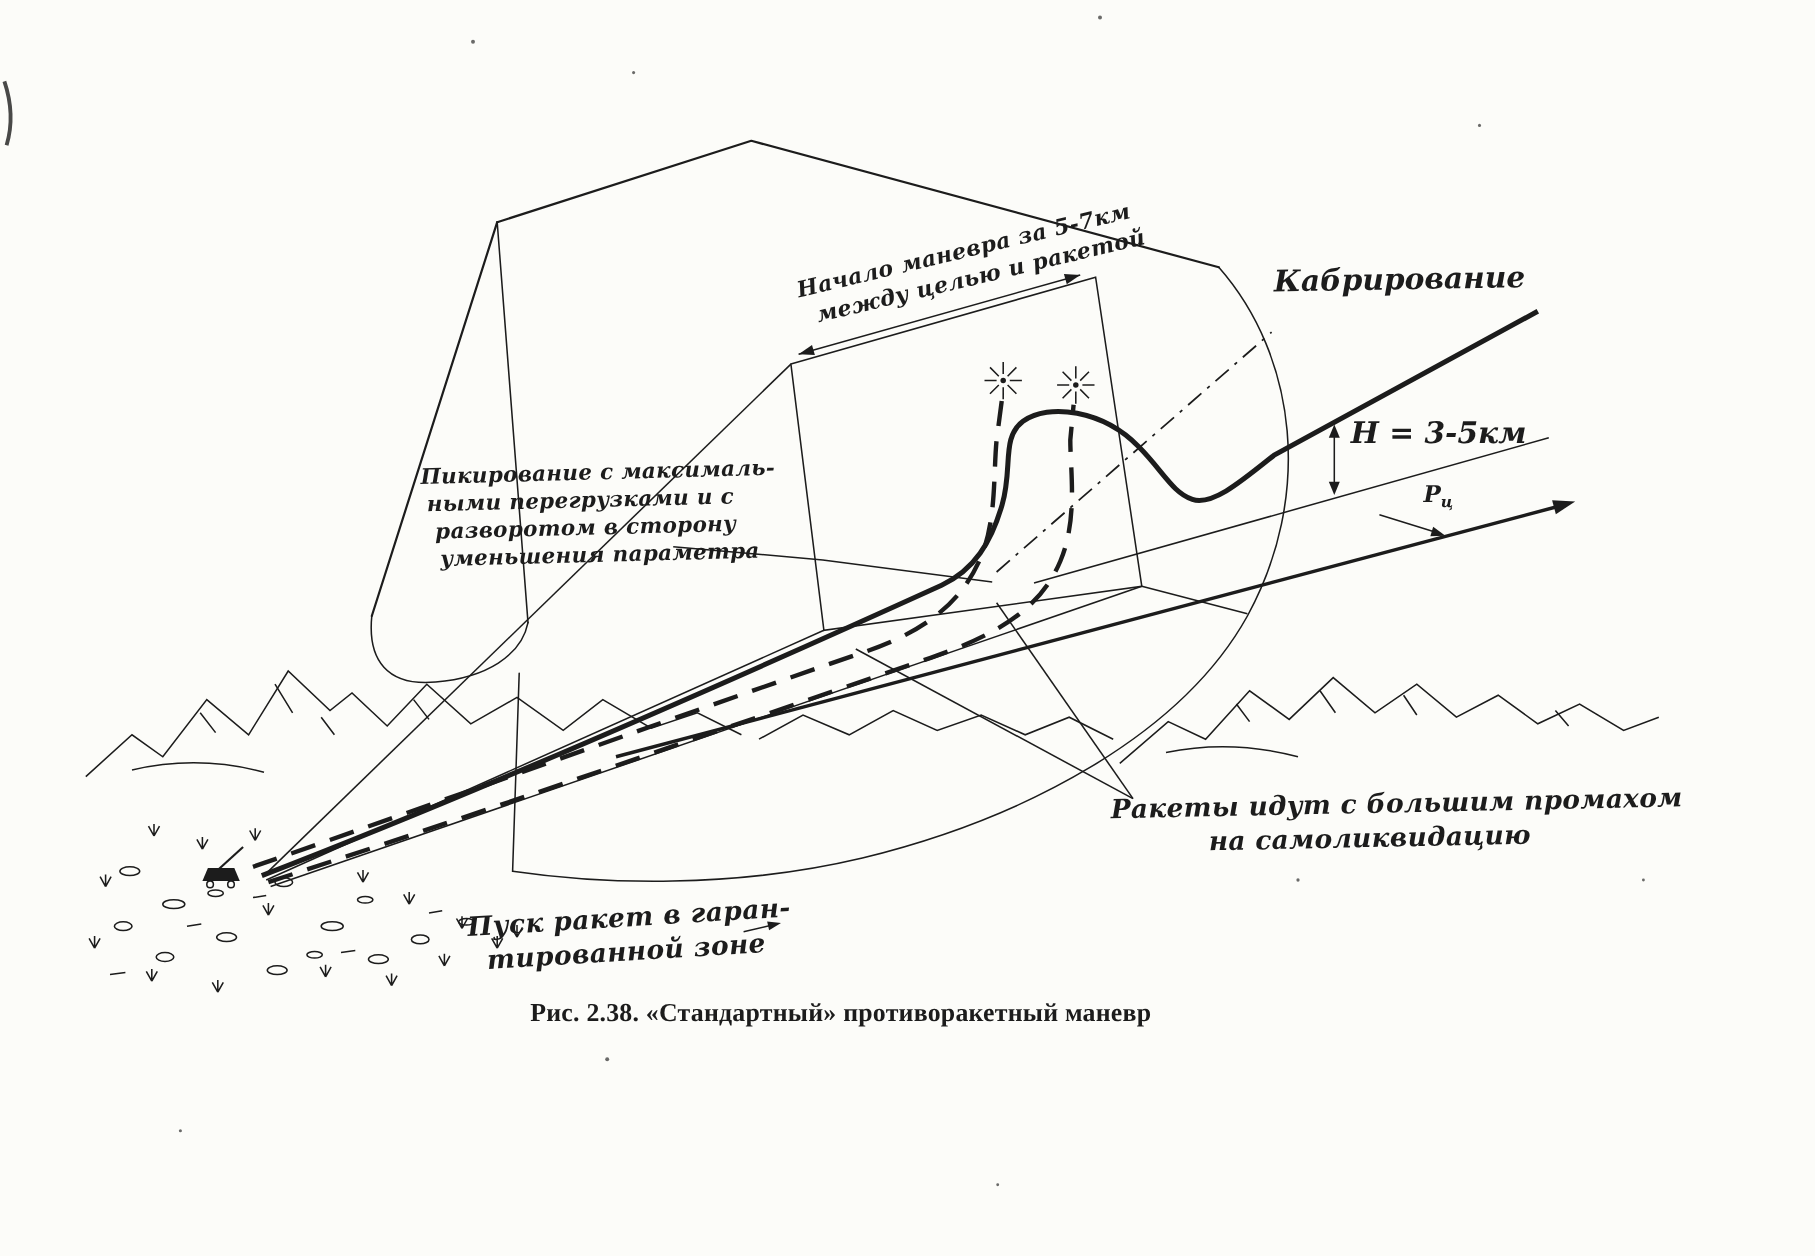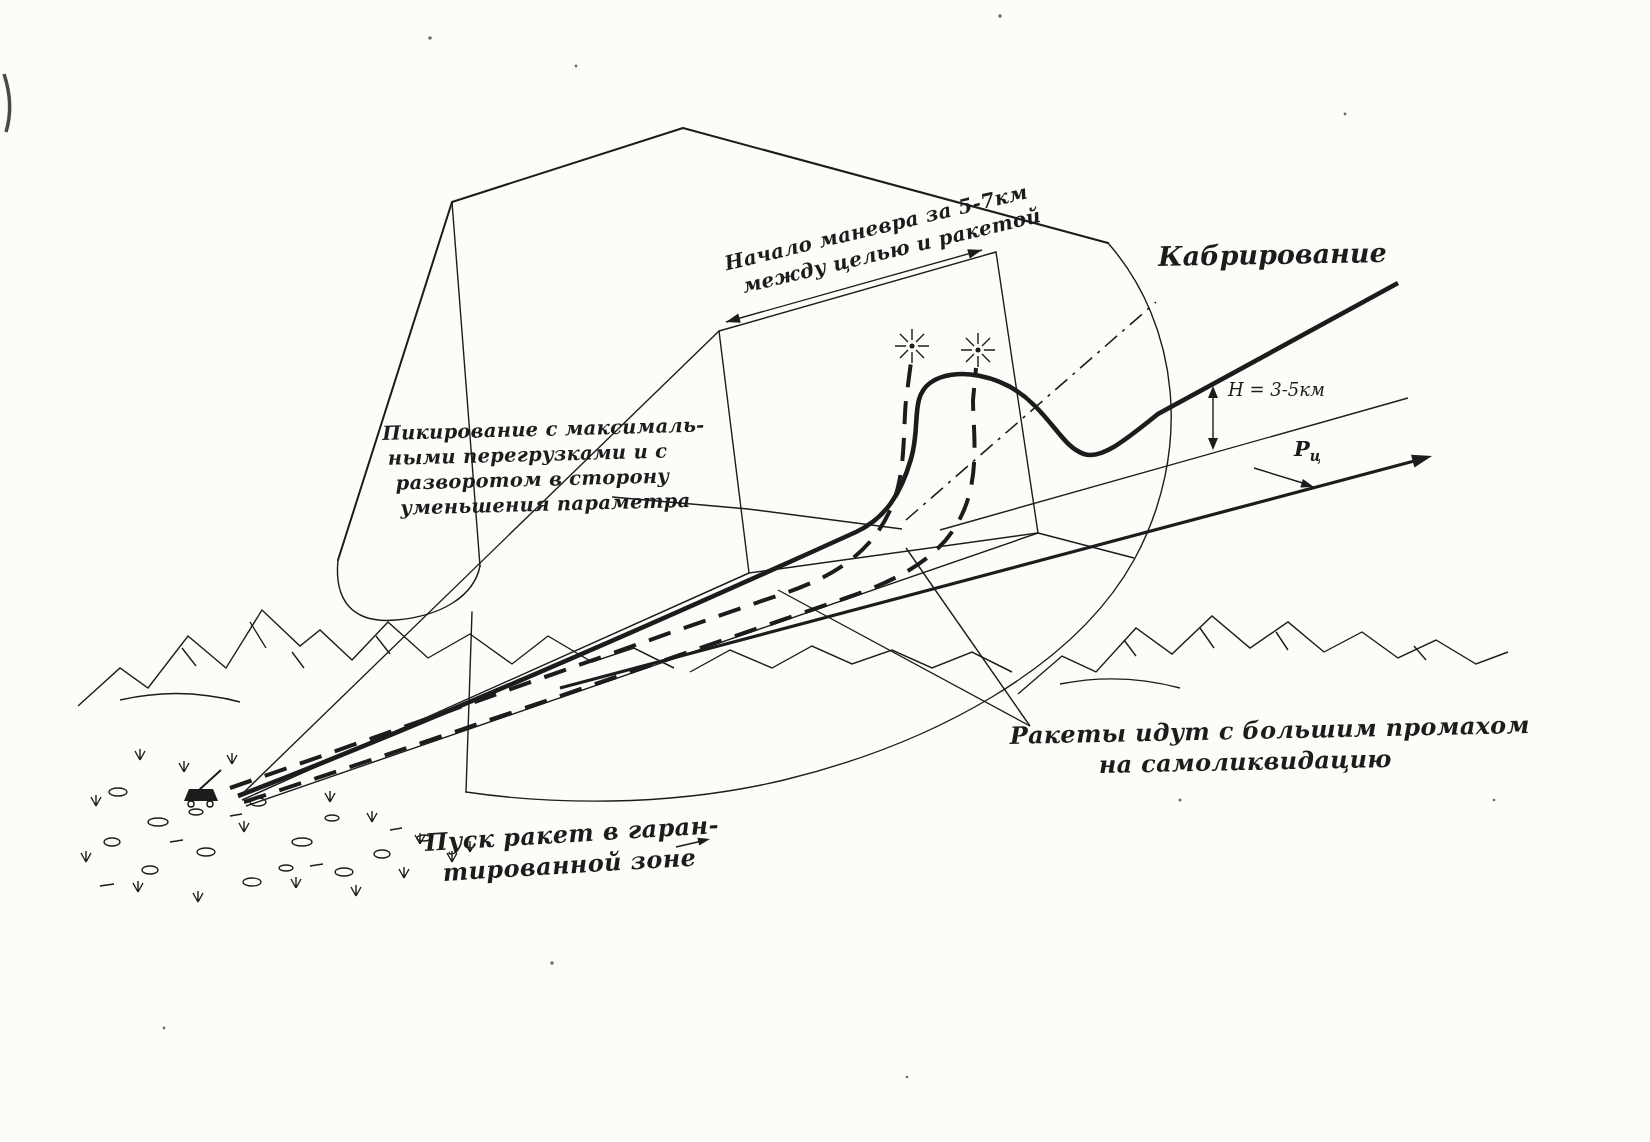--- a/index.html
+++ b/index.html
@@ -23,21 +23,21 @@
 
   
   .lbl {
     position:absolute; color:var(--ink); font-style:italic;
     white-space:nowrap; line-height:1.28;
   }
   .lbl-maneuver-start { left:722px; top:252px; font-size:20px; font-weight:700;
     transform:rotate(-13.5deg); transform-origin:left top; letter-spacing:.4px; }
   .lbl-maneuver-start .ln2 { margin-left:12px; }
   .lbl-pullup { left:1158px; top:238px; font-size:27px; font-weight:600; transform:rotate(-1deg); }
-  .lbl-altitude { left:1228px; top:378px; font-size:18px; font-weight:400; }
+  .lbl-altitude { left:1228px; top:378px; font-size:27px; font-weight:700; }
   .lbl-rc { left:1258px; top:436px; font-size:21px; font-weight:600;margin-left:36px; }
   .lbl-rc sub { font-size:14px; }
   .lbl-dive { left:382px; top:422px; font-size:19.5px; font-weight:600;
     transform:rotate(-1.5deg); transform-origin:left top; letter-spacing:.3px; }
   .lbl-dive .ln2 { margin-left:5px; }
   .lbl-dive .ln3 { margin-left:12px; }
   .lbl-dive .ln4 { margin-left:16px; }
   .lbl-missiles { left:1010px; top:716px; width:470px; text-align:center;
     font-size:24px; font-weight:700; transform:rotate(-1.2deg); letter-spacing:.3px; }
   .lbl-launch { left:424px; top:828px; font-size:24px; font-weight:700;
@@ -234,14 +234,18 @@
   <div class="lbl lbl-missiles">
     <div class="ln1">Ракеты идут с большим промахом</div>
     <div class="ln2">на самоликвидацию</div>
   </div>
 
   <div class="lbl lbl-launch">
     <div class="ln1">Пуск ракет в гаран-</div>
     <div class="ln2">тированной зоне</div>
   </div>
 
+  <div class="caption">
+    <span>Рис. 2.38.</span>
+    <span>«Стандартный» противоракетный маневр</span>
+  </div>
 
 </div>
 
 </body></html>

